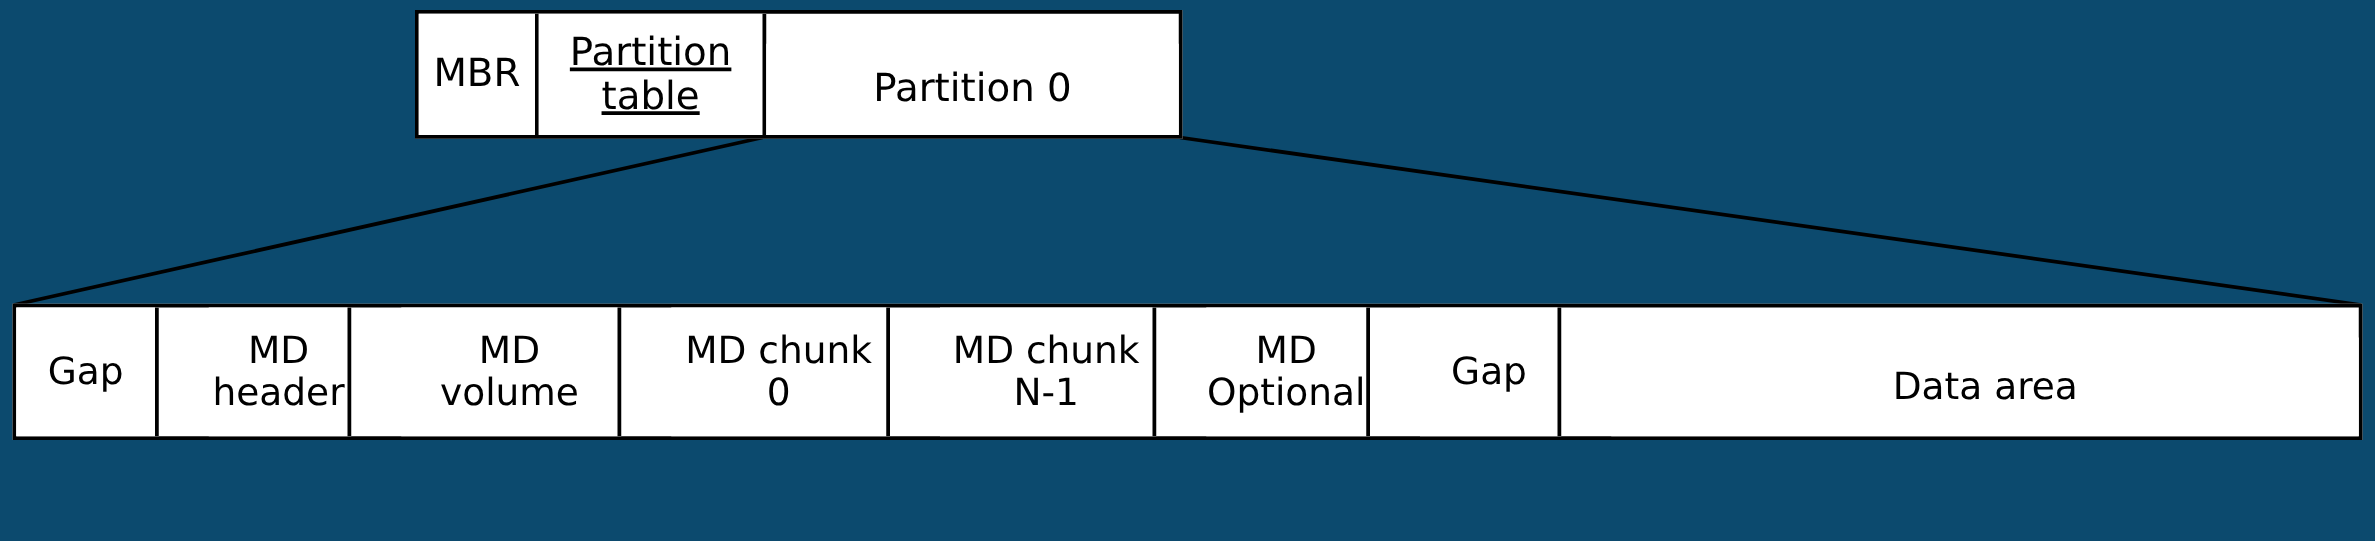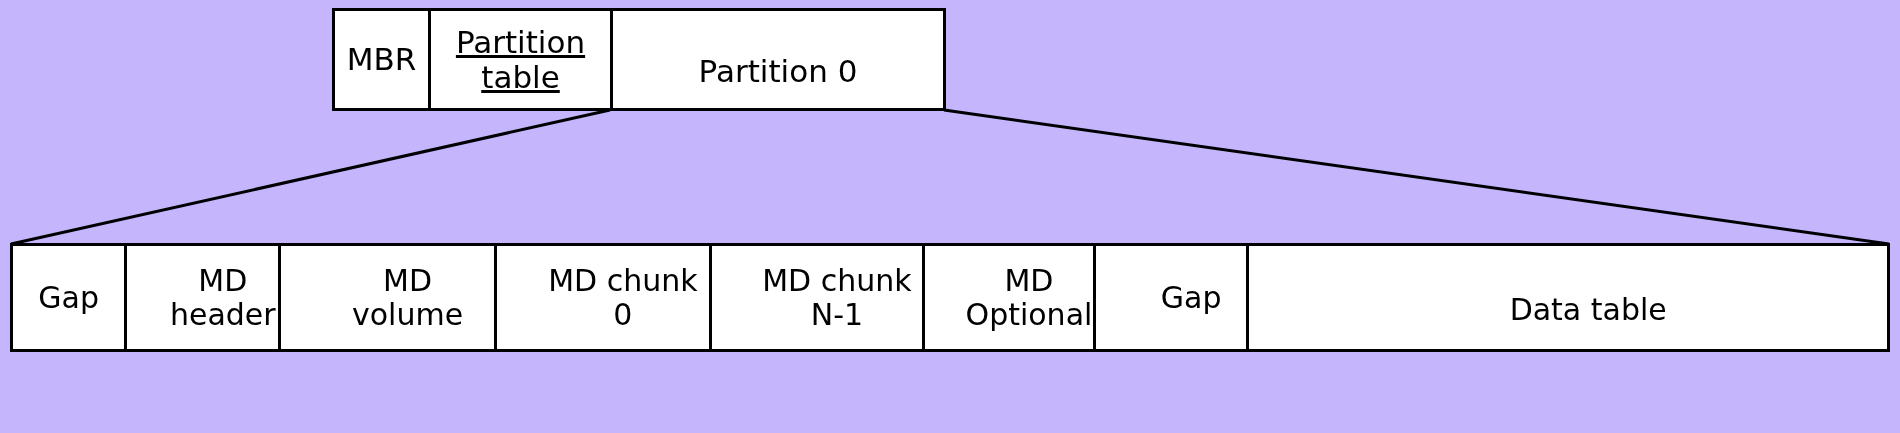--- a/index.html
+++ b/index.html
@@ -9,21 +9,21 @@
     background: #ffffff;
   }
   body {
     font-family: "DejaVu Sans", "Liberation Sans", sans-serif;
     color: #000000;
   }
   #canvas {
     position: relative;
     width: 1900px;
     height: 433px;
-    background: #c4b5fd;
+    background: #0c4a6e;
     overflow: hidden;
   }
   #connector-svg {
     position: absolute;
     left: 0;
     top: 0;
     width: 1900px;
     height: 433px;
     pointer-events: none;
   }
@@ -114,16 +114,16 @@
 header</div>
     <div class="cell b2">MD
 volume</div>
     <div class="cell b3">MD chunk
 0</div>
     <div class="cell b4">MD chunk
 N-1</div>
     <div class="cell b5">MD
 Optional</div>
     <div class="cell b6">Gap</div>
-    <div class="cell b7">Data table</div>
+    <div class="cell b7">Data area</div>
   </div>
 
 </div>
 
 </body></html>

